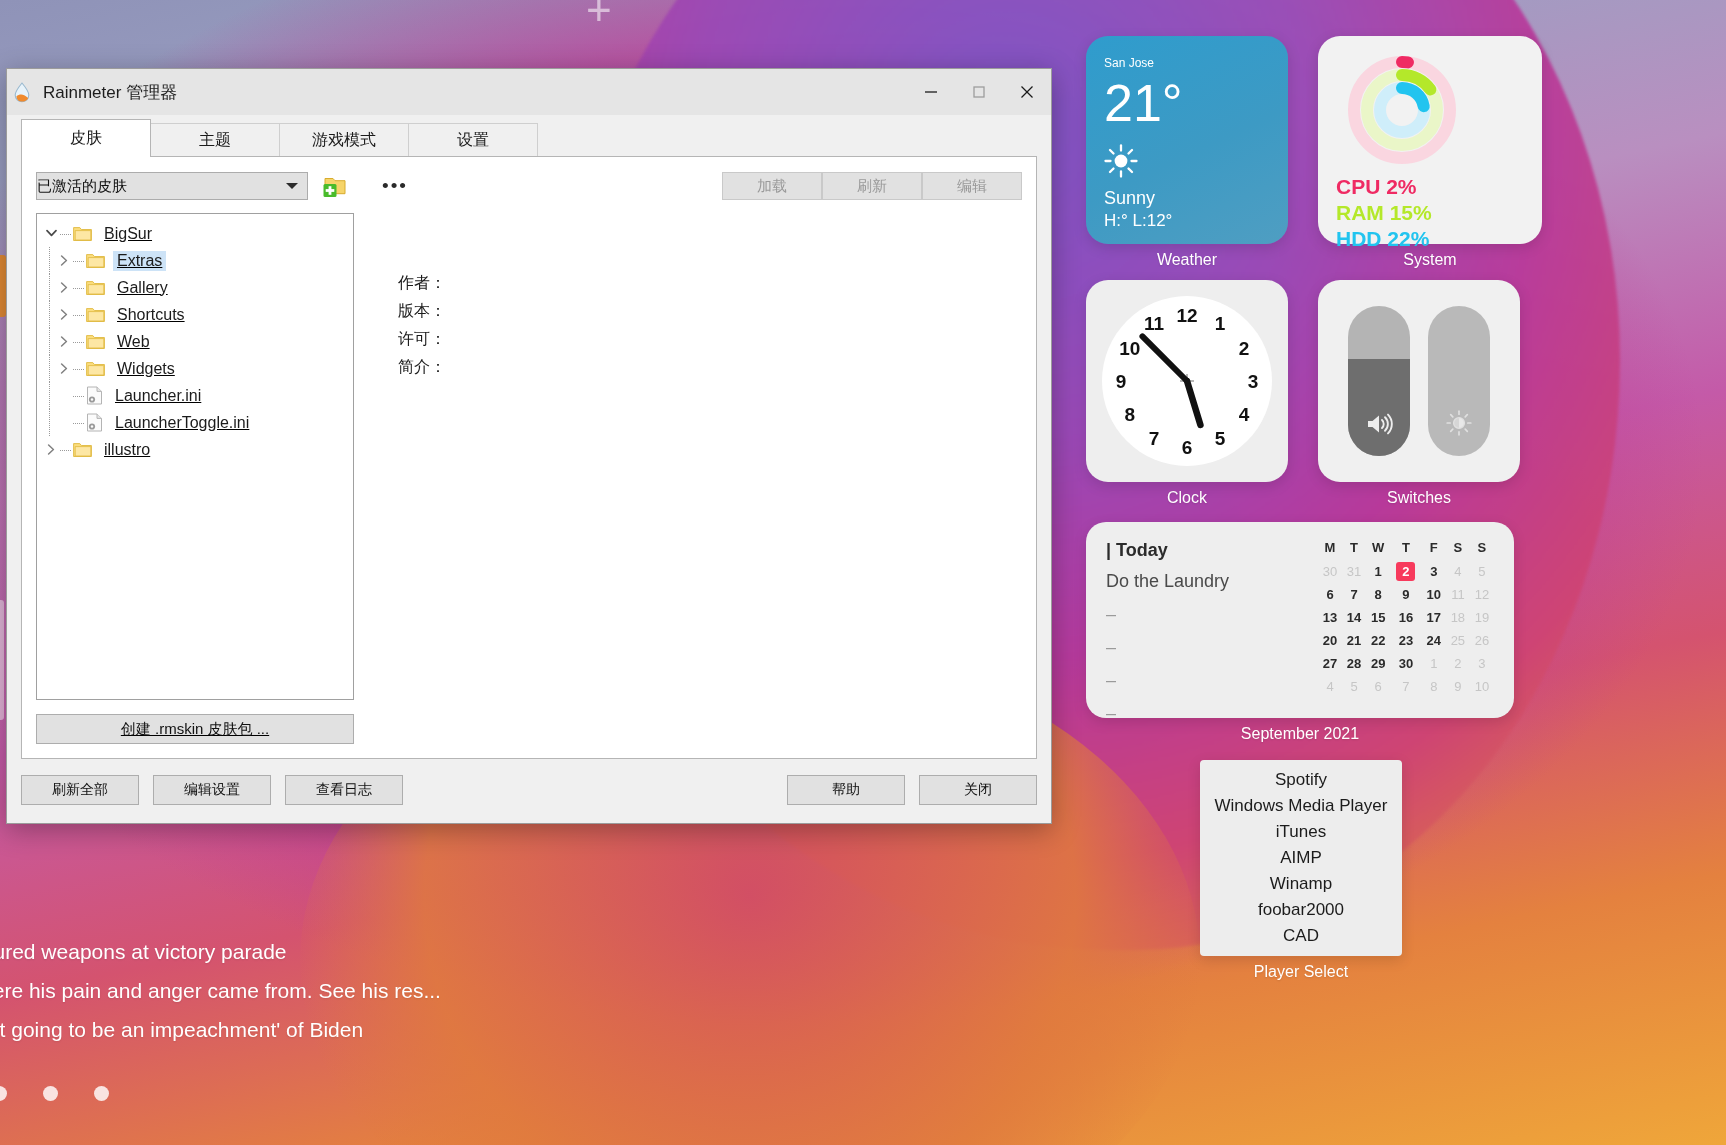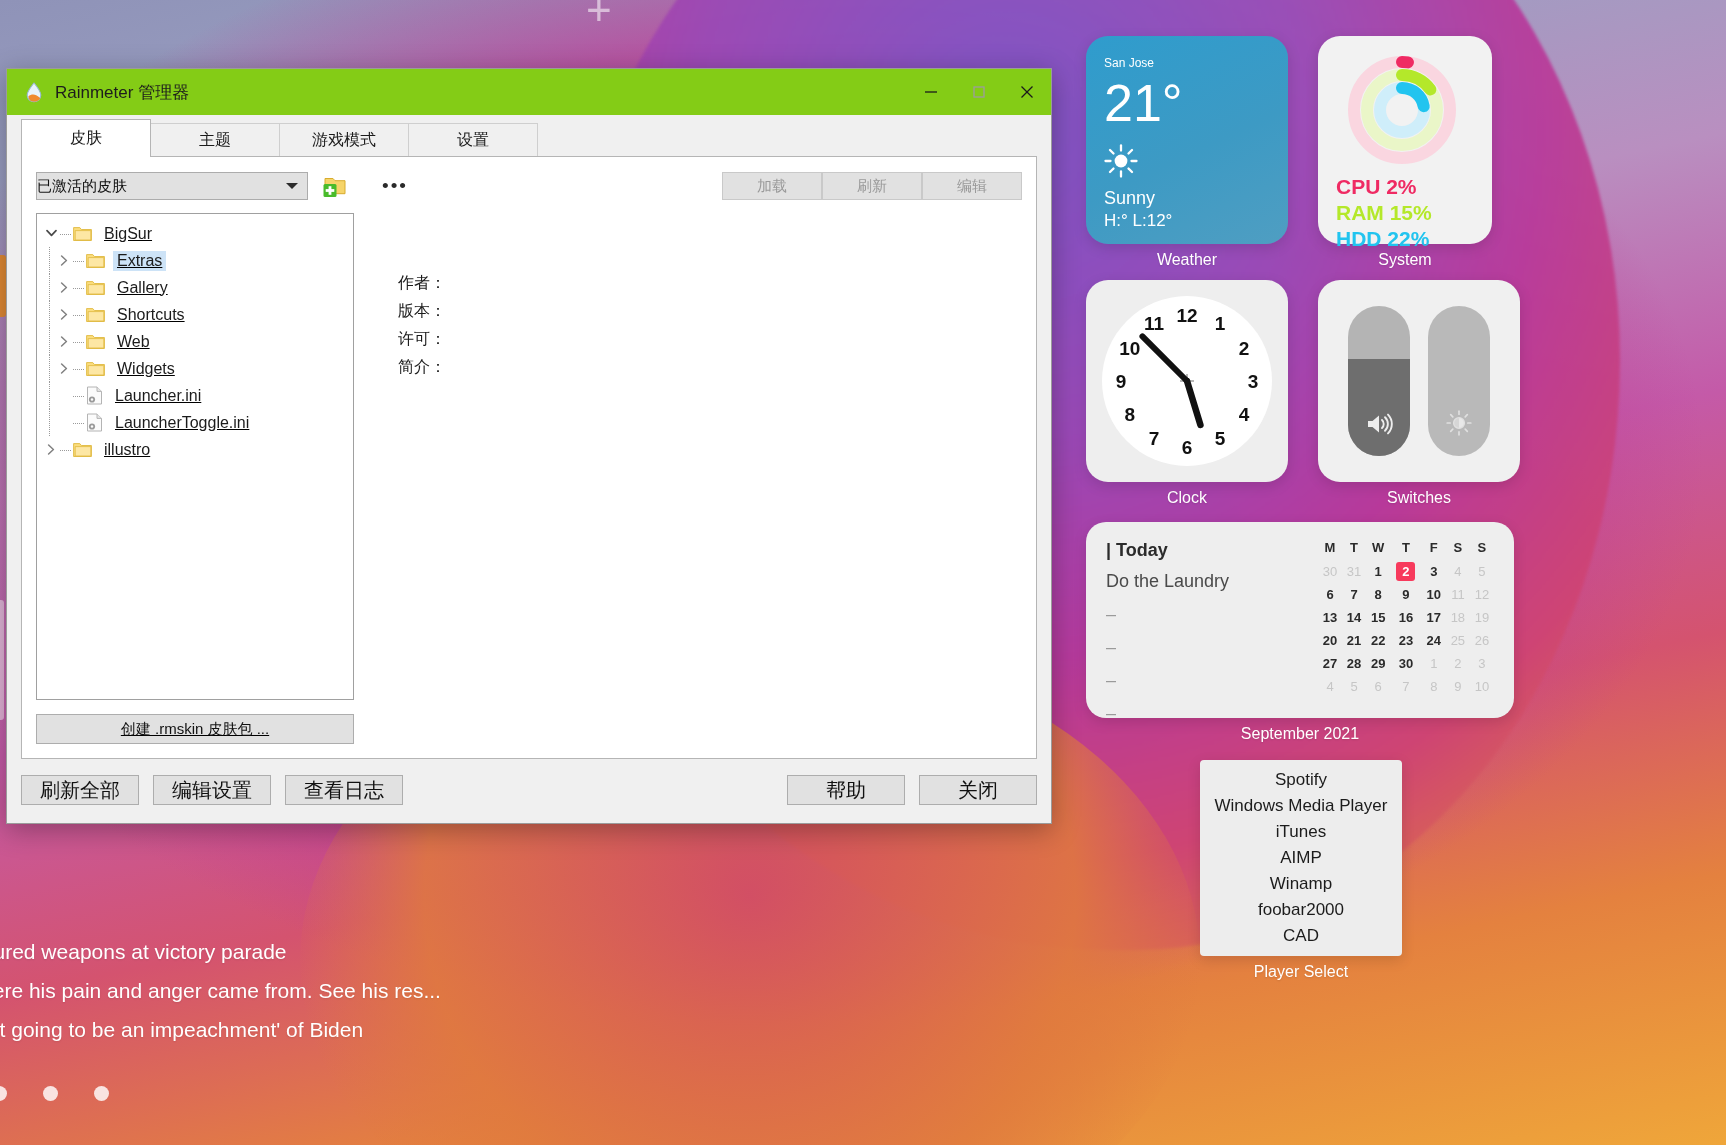--- a/index.html
+++ b/index.html
@@ -82,22 +82,22 @@
     left: 6px; top: 68px;
     width: 1046px; height: 756px;
     background: #ffffff;
     border: 1px solid #9b9b9b;
     box-shadow: 0 6px 26px rgba(0,0,0,.30);
     display: flex; flex-direction: column;
   }
   .titlebar {
     height: 46px; flex: 0 0 46px;
     display: flex; align-items: center;
-    background: #84cc16;
-    padding-left: 16px;
+    background: #e5e5e5;
+    padding-left: 4px;
   }
   .title-icon { width: 22px; height: 22px; margin-right: 10px; flex: 0 0 22px; }
   .title-text { font-size: 17px; color: #1d1d1d; }
   .winbtns { margin-left: auto; display: flex; height: 100%; }
   .winbtn {
     width: 48px; height: 46px;
     display: flex; align-items: center; justify-content: center;
     cursor: default;
   }
   .winbtn svg { display: block; }
@@ -250,21 +250,21 @@
   
   .footer {
     height: 42px; flex: 0 0 42px;
     display: flex; align-items: center;
     margin-top: 10px;
   }
   .fbtn {
     height: 30px; min-width: 118px;
     background: #e1e1e1;
     border: 1px solid #adadad;
-    font-size: 20px; color: #111;
+    font-size: 14px; color: #111;
     display: flex; align-items: center; justify-content: center;
     margin-right: 14px;
     padding: 0 10px;
     cursor: default;
   }
   .footer .spacer { flex: 1 1 auto; }
   .footer .right-group { display: flex; }
   .footer .right-group .fbtn { margin-right: 0; margin-left: 14px; width: 102px; }
 
   
@@ -287,21 +287,21 @@
     box-shadow: 0 4px 14px rgba(0,0,0,.13);
   }
   #weather-card .city { font-size: 12px; }
   #weather-card .temp { font-size: 52px; font-weight: 300; line-height: 62px; margin-top: 2px; }
   #weather-card .sun { margin-top: 10px; }
   #weather-card .cond { font-size: 18px; margin-top: 6px; }
   #weather-card .hl { font-size: 17px; margin-top: 2px; }
 
   
   #system-card {
-    width: 174px; height: 208px;
+    width: 224px; height: 208px;
     border-radius: 22px;
     background: #f2f2f2;
     padding: 16px 18px;
     box-shadow: 0 4px 14px rgba(0,0,0,.13);
   }
   #system-card .stat { font-size: 21px; font-weight: 700; line-height: 26px; }
 
   
   #clock-card {
     width: 202px; height: 202px;

